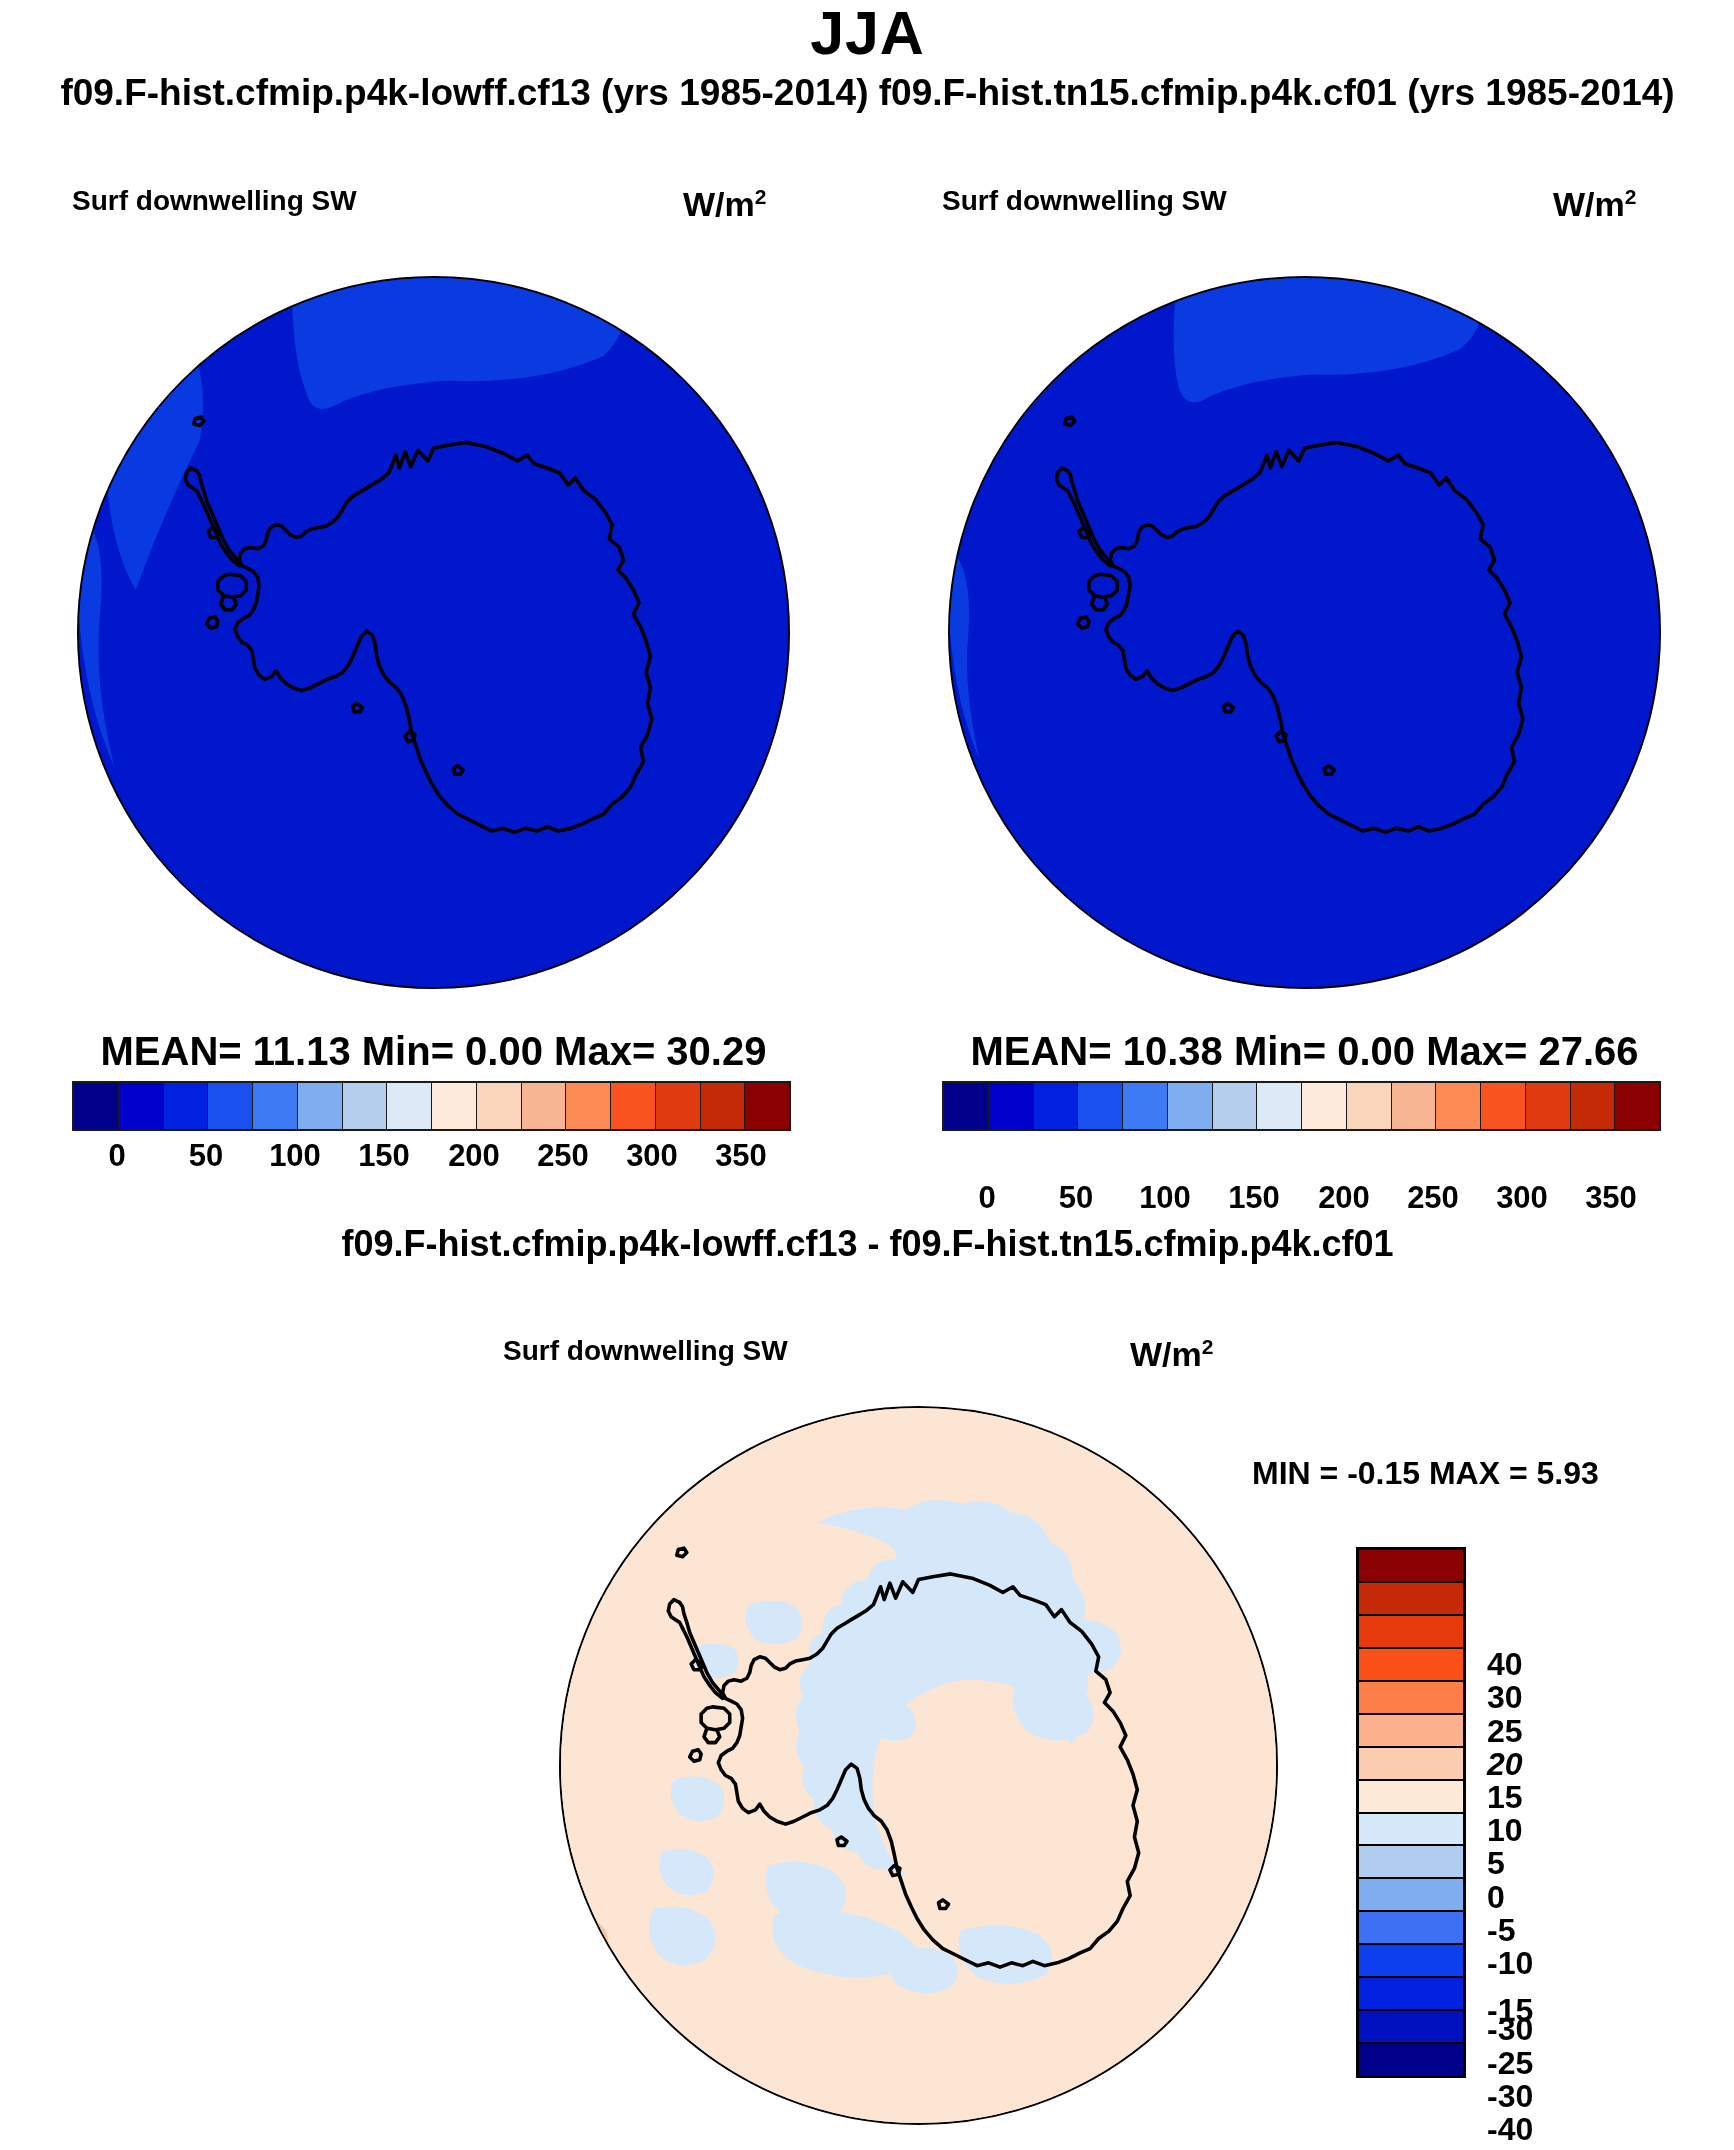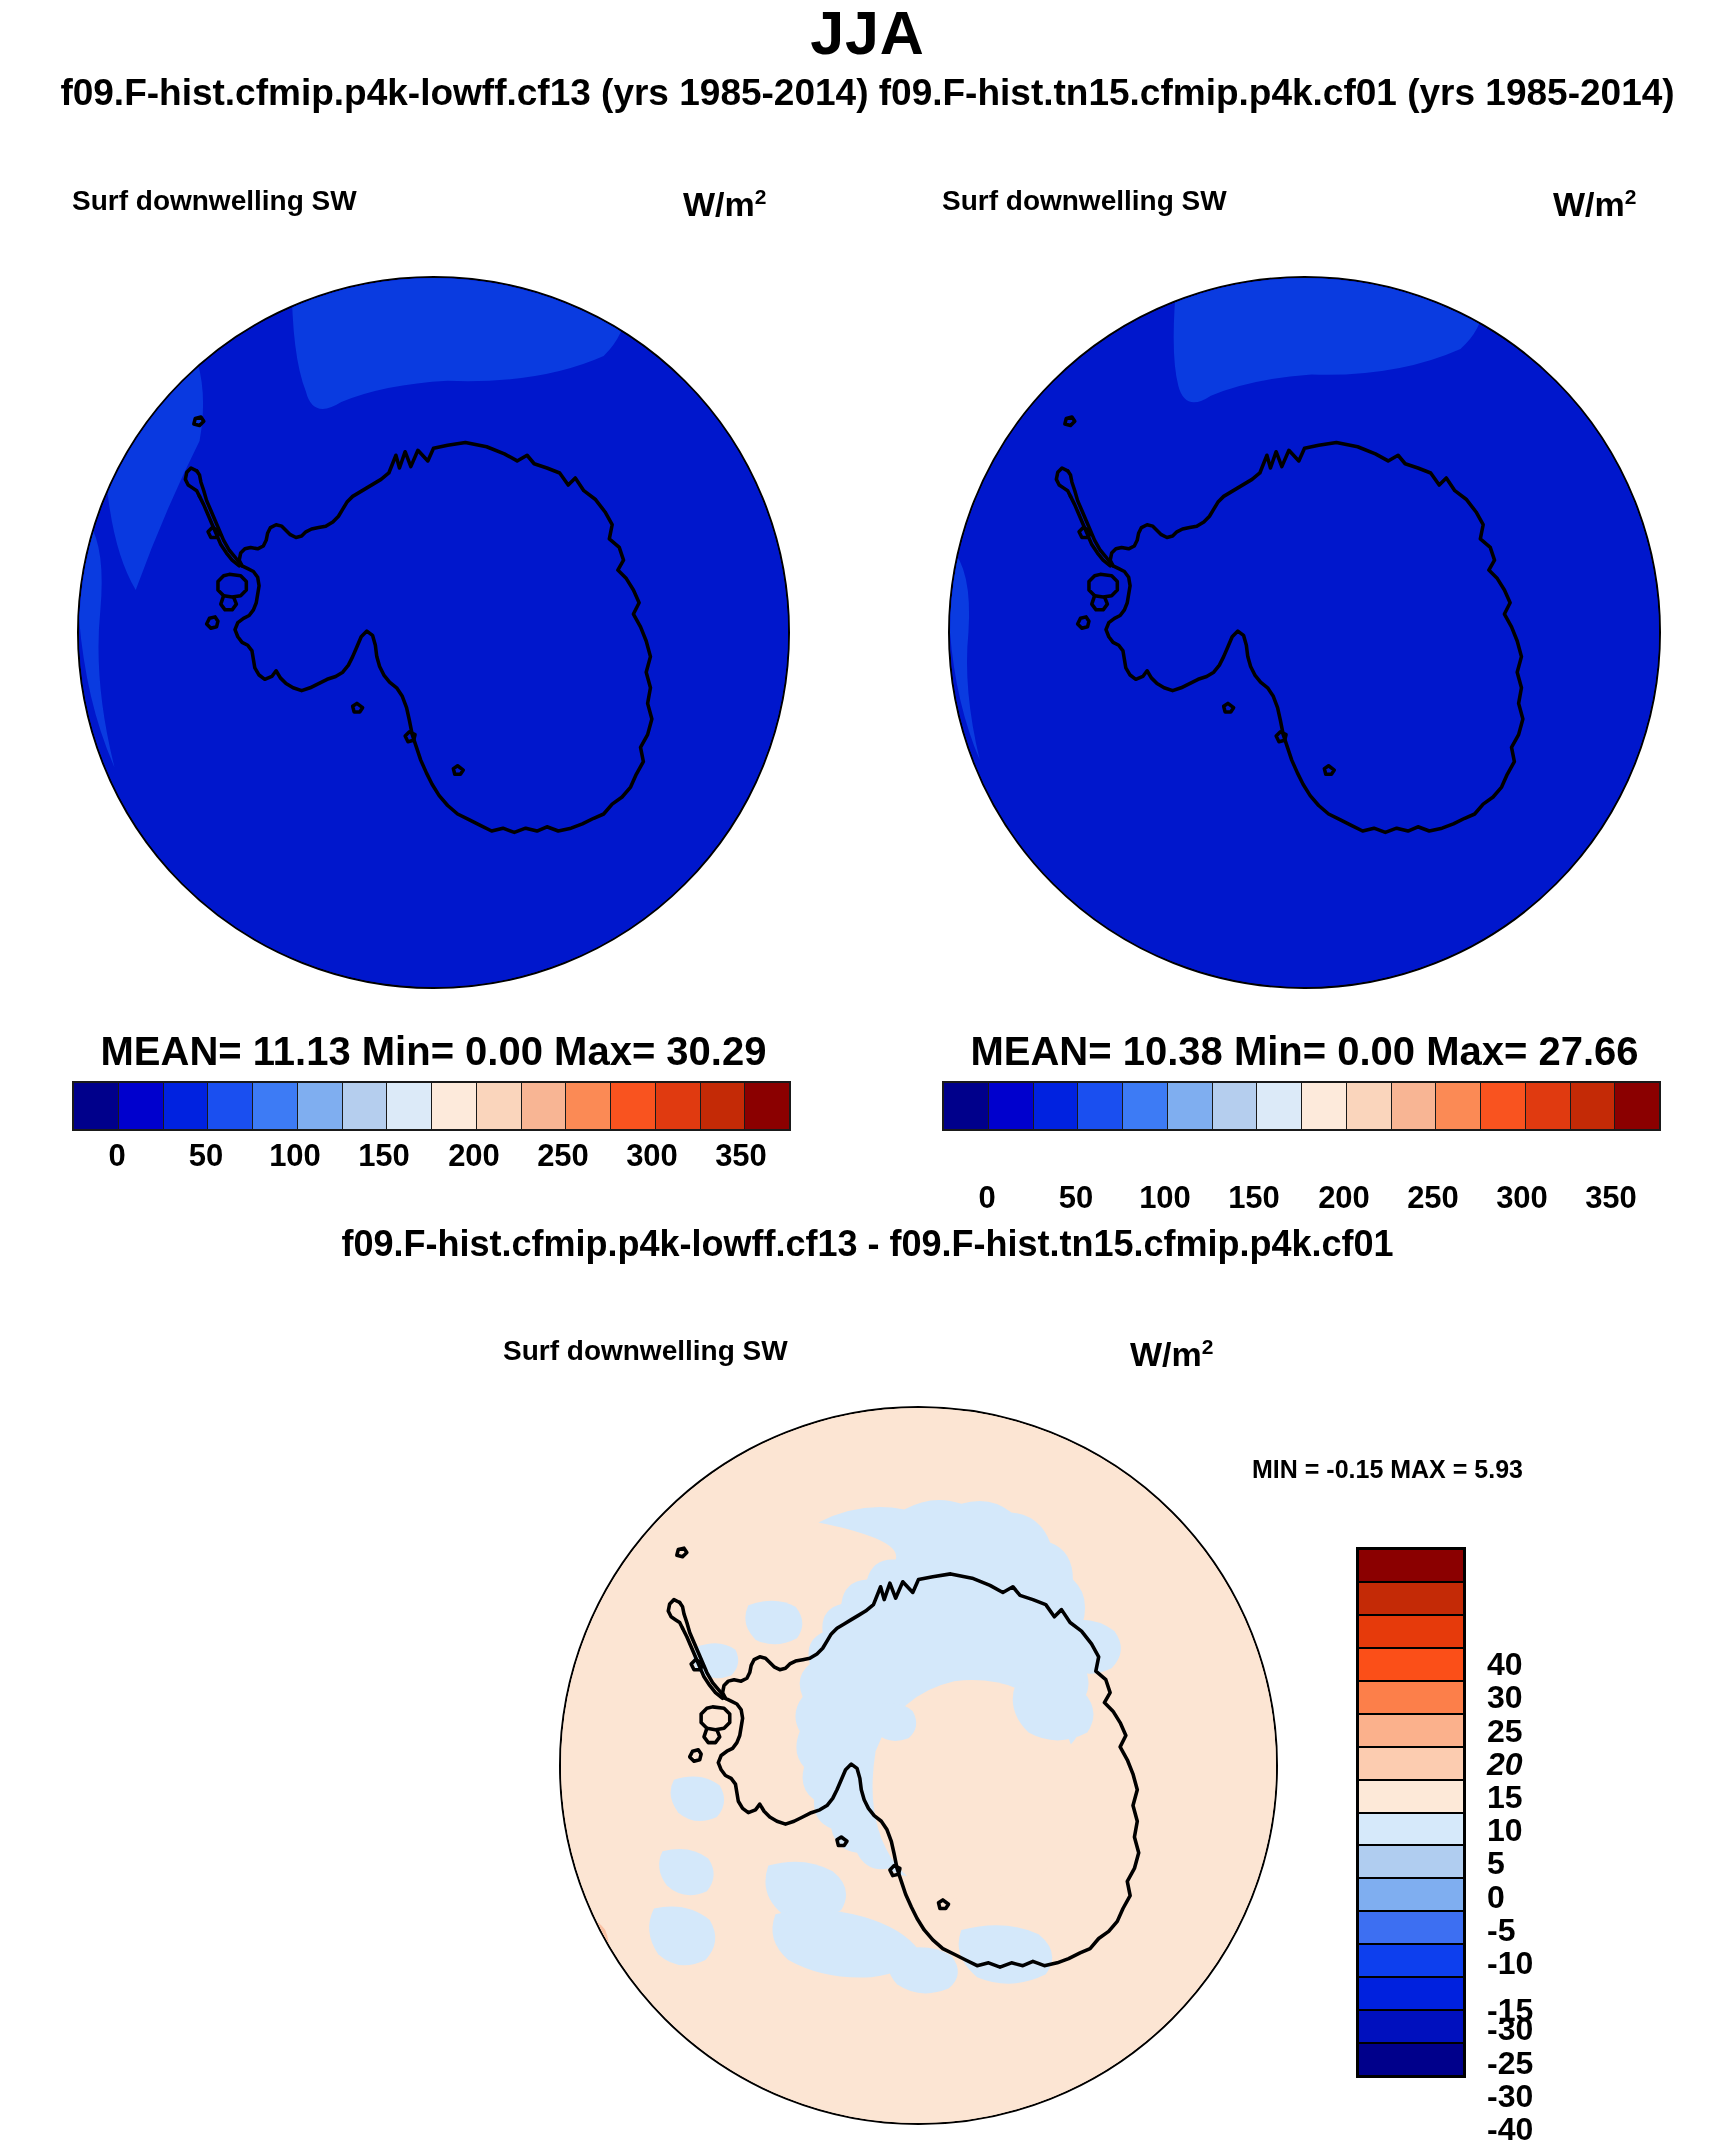--- a/index.html
+++ b/index.html
@@ -60,21 +60,21 @@
     border:3.2px solid #000;box-sizing:border-box;
     display:flex;flex-direction:column;
   }
   .vbar .seg{flex:1 1 0;border-bottom:2.4px solid #000;}
   .vbar .seg:last-child{border-bottom:none;}
   .vticks{position:relative;}
   .vticks span{
     position:absolute;left:0;font-size:32px;transform:translateY(-50%);
     white-space:nowrap;text-align:left;width:96px;
   }
-  .minmax{font-size:25px;white-space:nowrap;}
+  .minmax{font-size:32px;white-space:nowrap;}
 </style>
 </head>
 <body>
 
 <div class="abs ctr" id="main-title">JJA</div>
 
 <div class="abs ctr" id="sub-title">f09.F-hist.cfmip.p4k-lowff.cf13 (yrs 1985-2014)  f09.F-hist.tn15.cfmip.p4k.cf01 (yrs 1985-2014)</div>
 
 <div class="abs panel-head" style="left:72px;top:185px;">Surf downwelling SW</div>
 <div class="abs units" style="left:683px;top:185px;">

